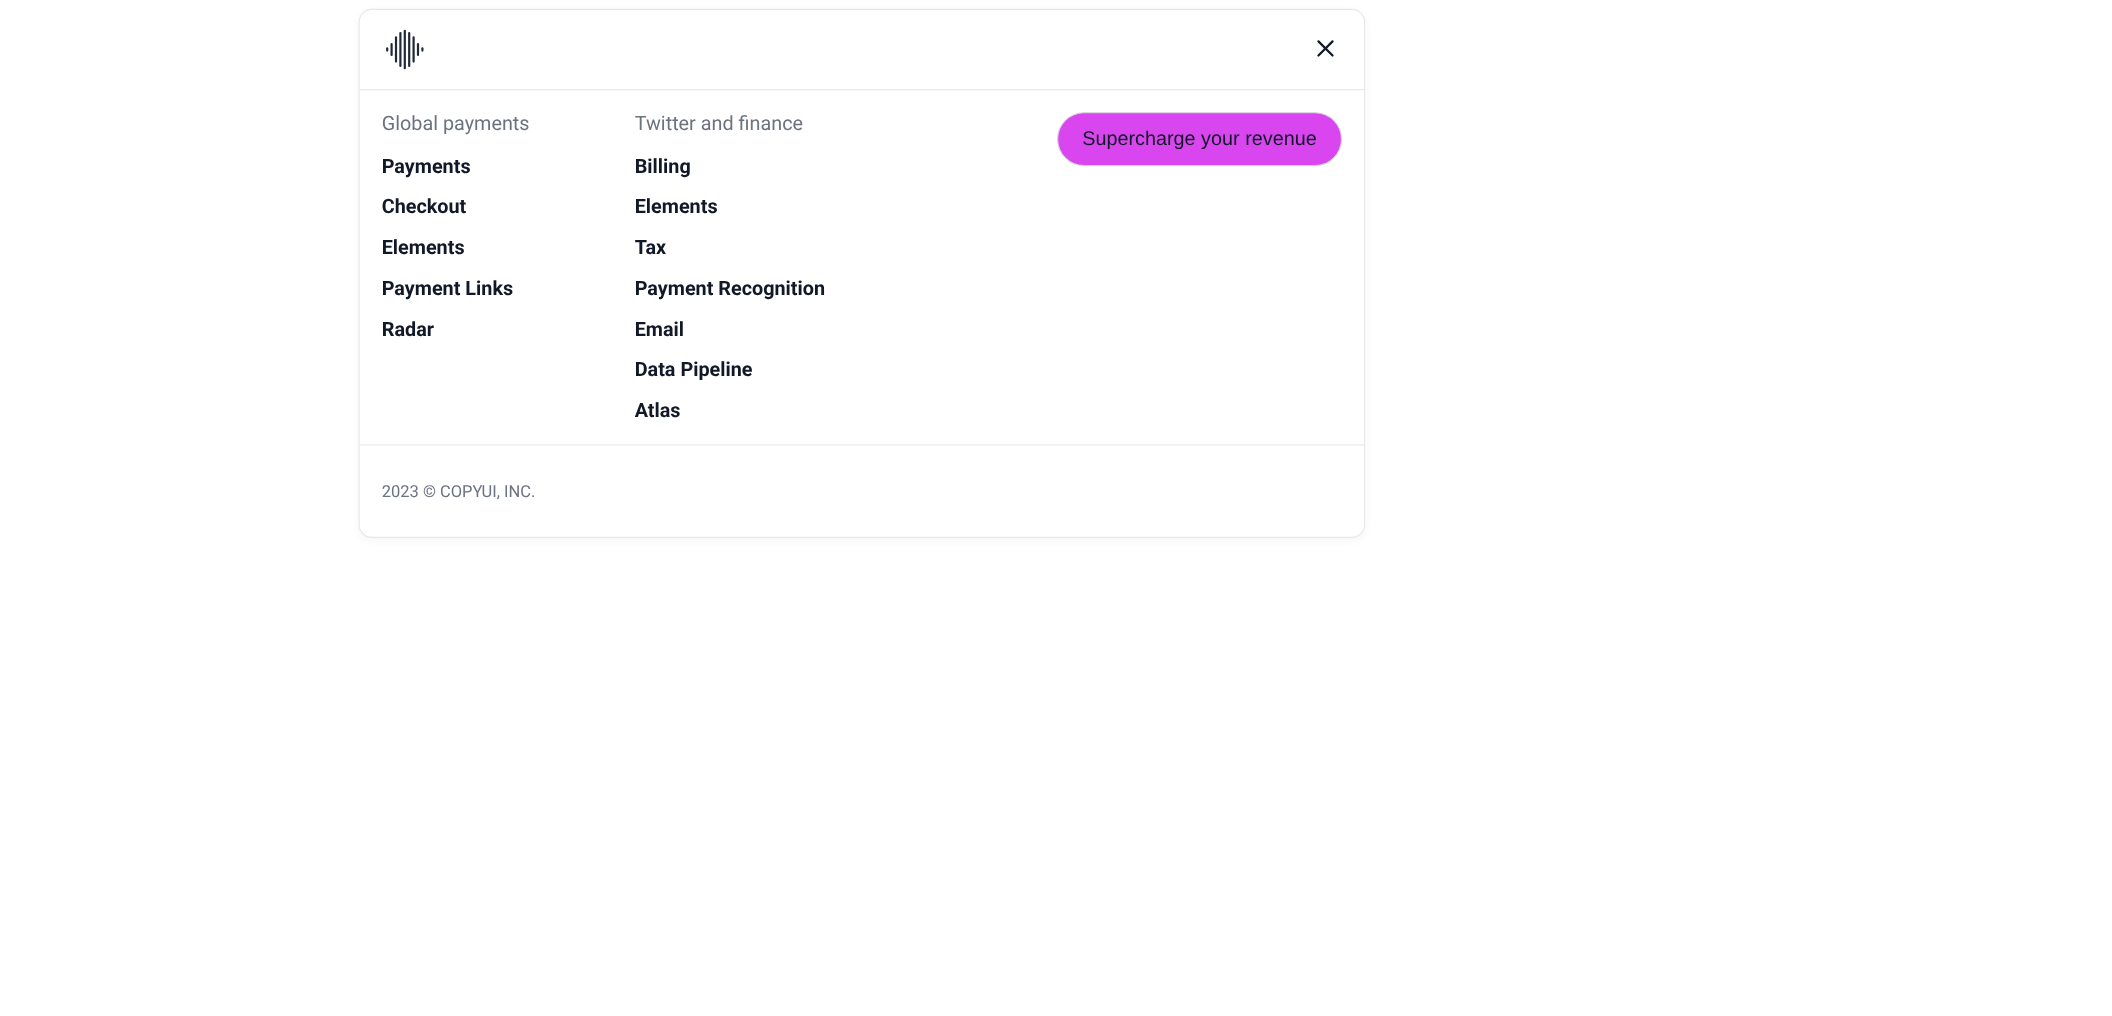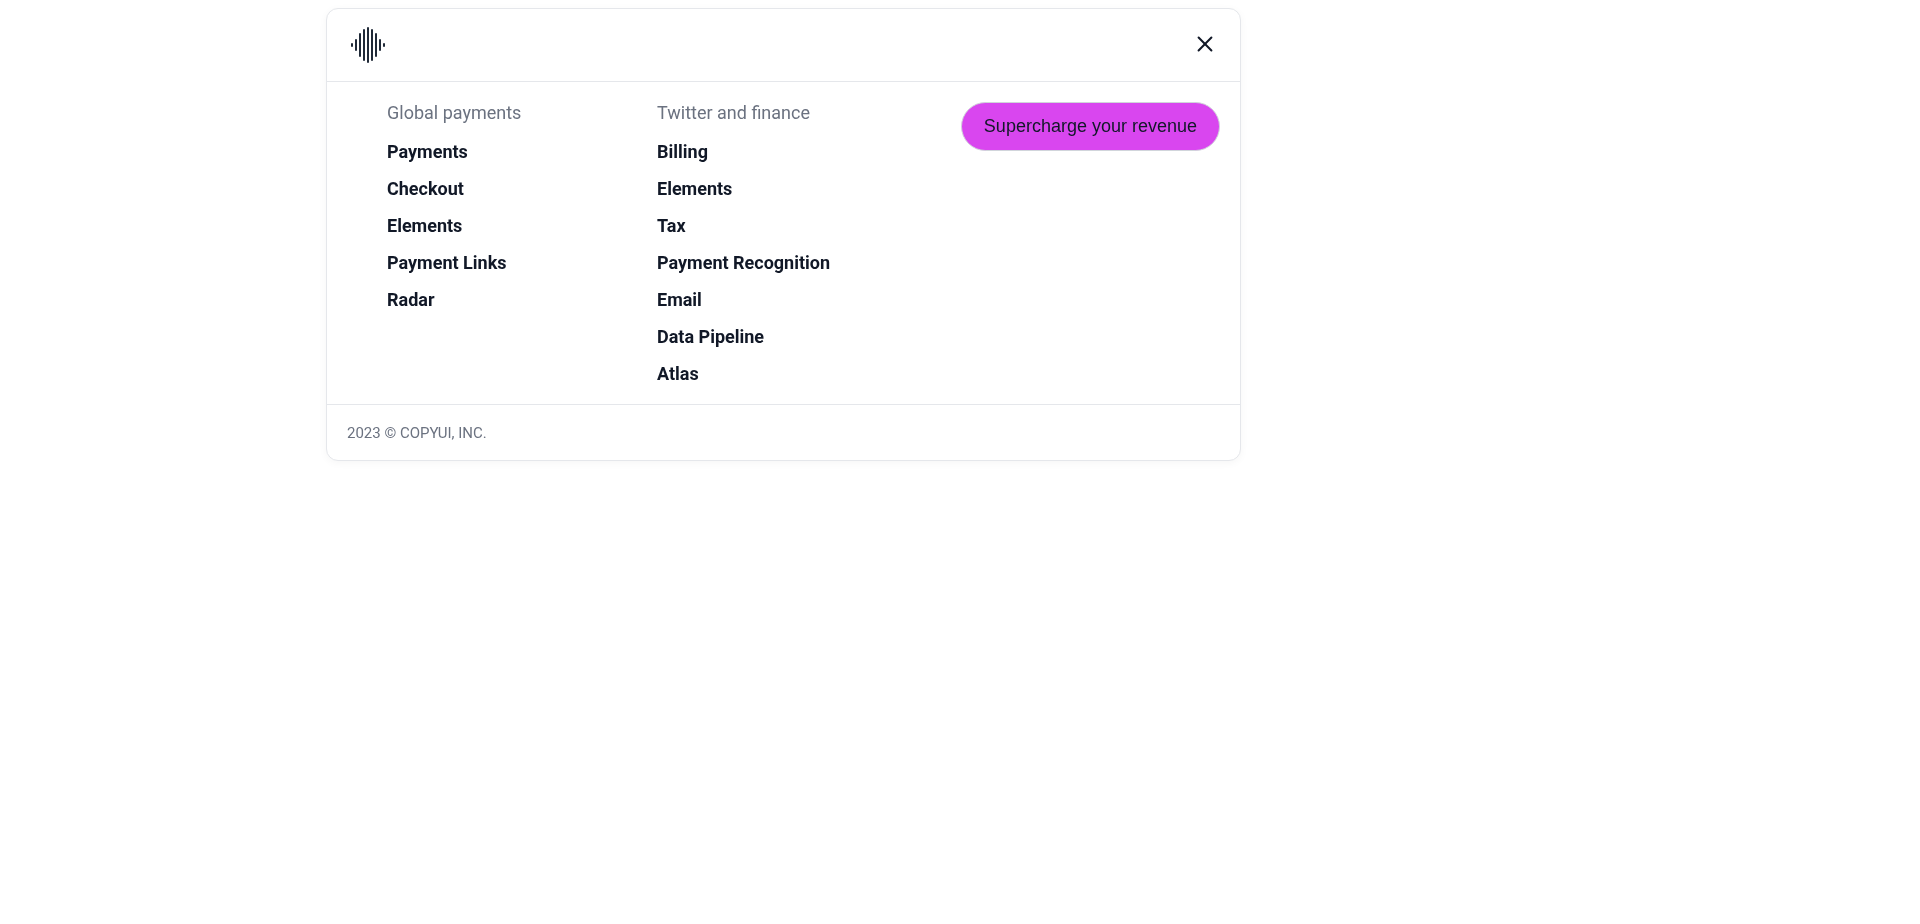--- a/index.html
+++ b/index.html
@@ -51,21 +51,20 @@
       height: 22px;
     }
     .panel-body {
       padding: 20px 20px 20px 20px;
       display: flex;
       gap: 40px;
       align-items: flex-start;
     }
     .col {
       flex: 0 0 auto;
-      margin-left: 40px;
     }
     .col-1 { width: 190px; }
     .col-2 { width: 225px; }
     .col-3 { width: 130px; }
     .col-title {
       color: #6b7280;
       font-size: 18px;
       font-weight: 400;
       margin-bottom: 18px;
     }
@@ -89,21 +88,21 @@
       background: #d946ef;
       color: #111827;
       font-size: 18px;
       padding: 13px 22px;
       border-radius: 9999px;
       cursor: pointer;
       white-space: nowrap;
     }
     .panel-footer {
       border-top: 1px solid #e5e7eb;
-      padding: 18px 20px;
+      padding: 32px 20px;
     }
     .footer-text {
       color: #6b7280;
       font-size: 15px;
     }
   </style>
 </head>
 <body>
 
 <div class="panel">

